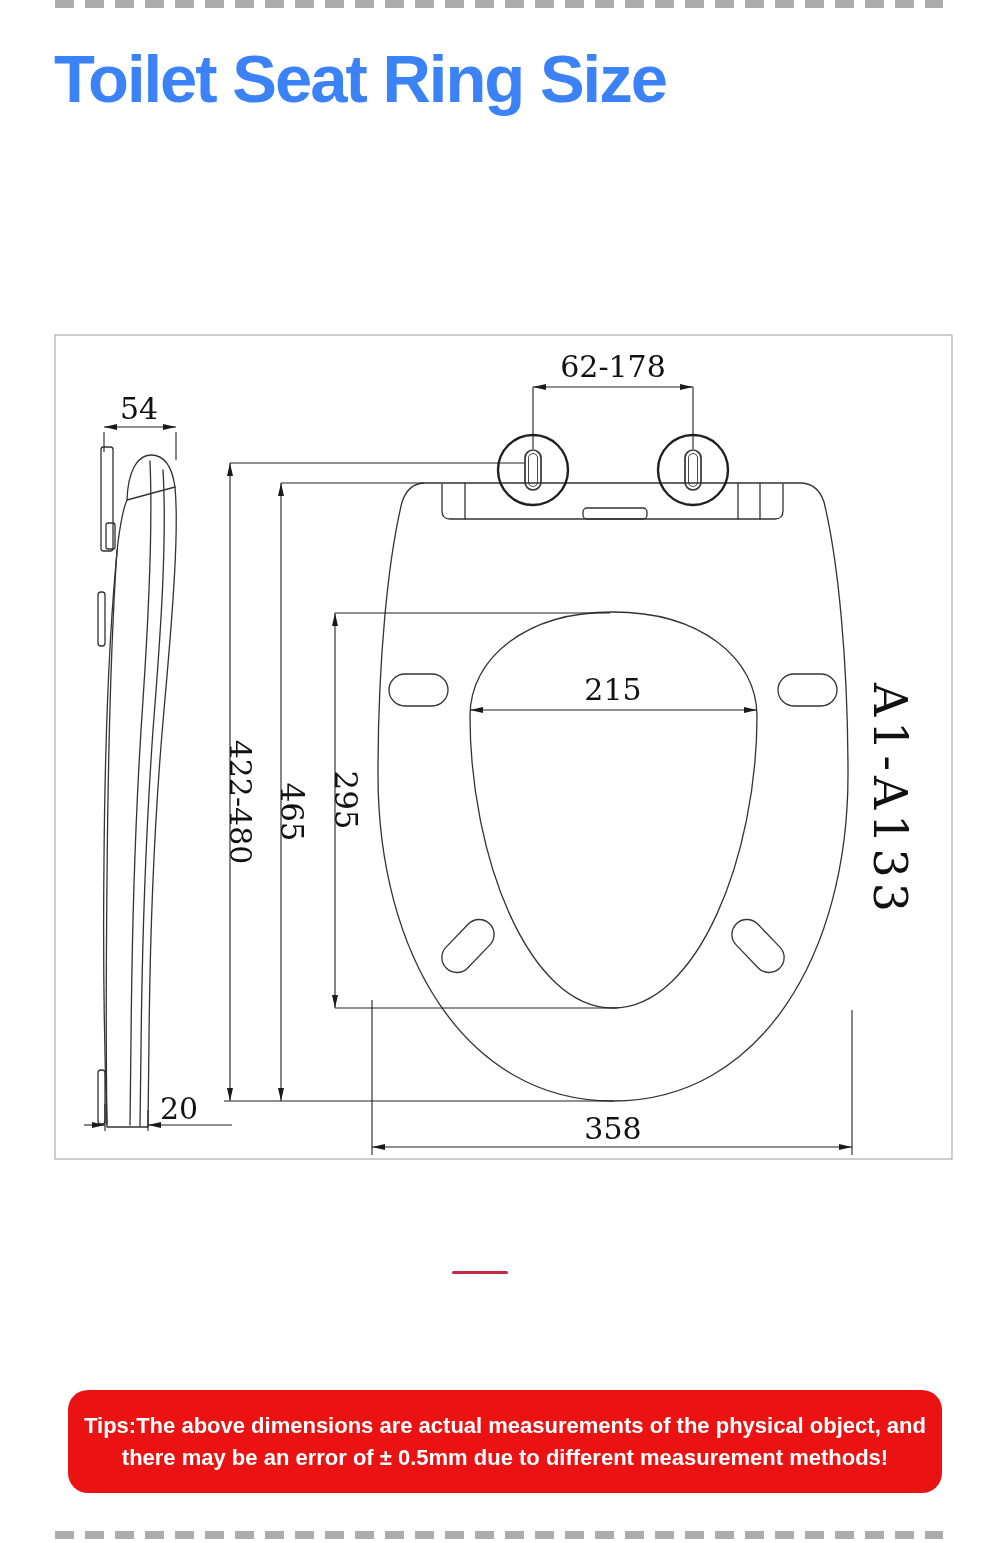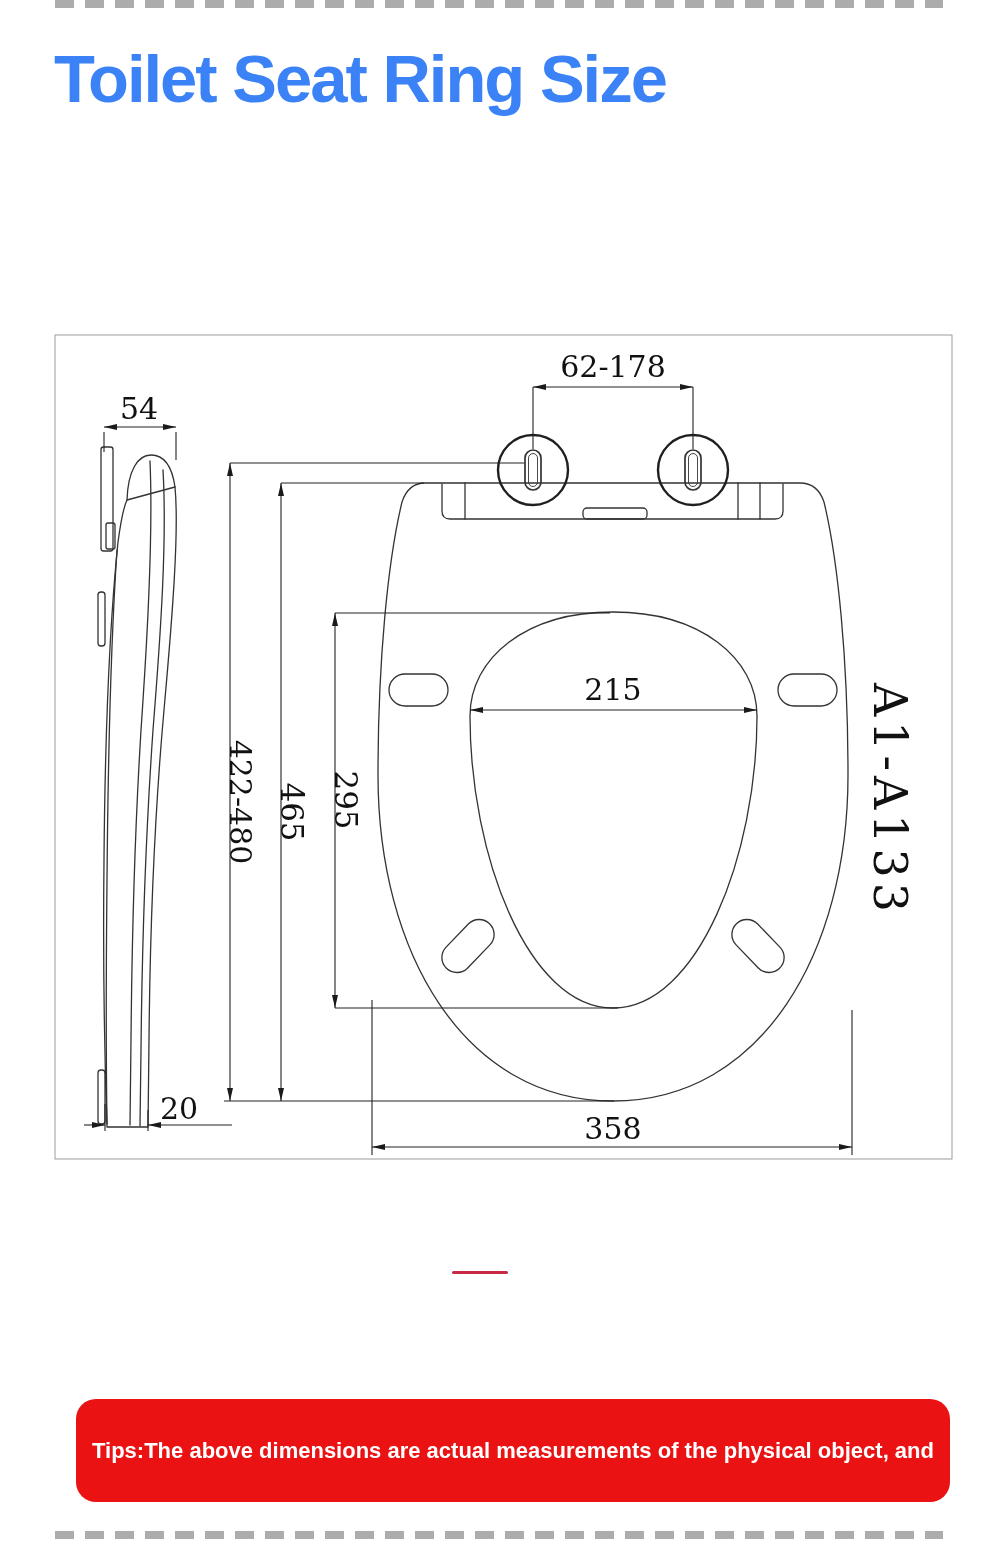--- a/index.html
+++ b/index.html
@@ -21,25 +21,24 @@
     font-size:67px;font-weight:bold;letter-spacing:-2px;
     color:#3b82f6;
     font-family:"Liberation Sans", sans-serif;
   }
   .drawing-svg{position:absolute;left:0;top:0;width:1000px;height:1543px;}
   .divider-red{
     position:absolute;left:452px;top:1271px;width:56px;height:3px;
     background:#c62a44;border-radius:2px;
   }
   .tips-box{
-    position:absolute;left:76px;top:1390px;width:874px;height:103px;
+    position:absolute;left:68px;top:1390px;width:874px;height:103px;
     background:#ea1212;border-radius:20px;
     display:flex;flex-direction:column;justify-content:center;align-items:center;
     gap:9px;
-    margin-top:9px;
   }
   .tips-box p{
     margin:0;color:#ffffff;font-weight:bold;font-size:22px;line-height:23px;
     text-align:center;white-space:nowrap;
   }
   
   .cad{stroke:#333333;stroke-width:1.3;fill:none;stroke-linecap:round;stroke-linejoin:round;}
   .cad-bold{stroke:#1f1f1f;stroke-width:2.4;fill:none;}
   .dim{stroke:#222222;stroke-width:1.1;fill:none;}
   .frame{stroke:#9b9b9b;stroke-width:1;fill:none;}
@@ -167,17 +166,18 @@
       </g>
 
       <text class="model-text" transform="rotate(90 889 800)" x="889" y="815">A1-A133</text>
     </g>
   </svg>
 
   <div class="divider-red"></div>
 
   <div class="tips-box">
     <p>Tips:The above dimensions are actual measurements of the physical object, and</p>
+    <p>there may be an error of ± 0.5mm due to different measurement methods!</p>
   </div>
 
   <div class="dash-line dash-bottom"></div>
 
 </div>
 
 </body></html>

